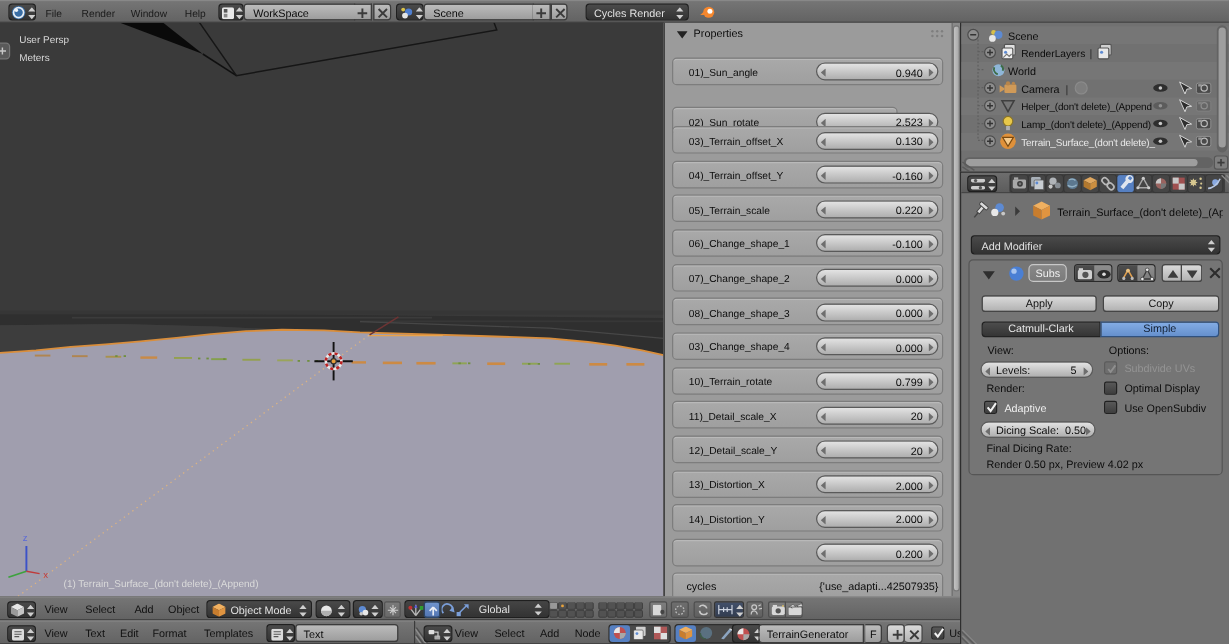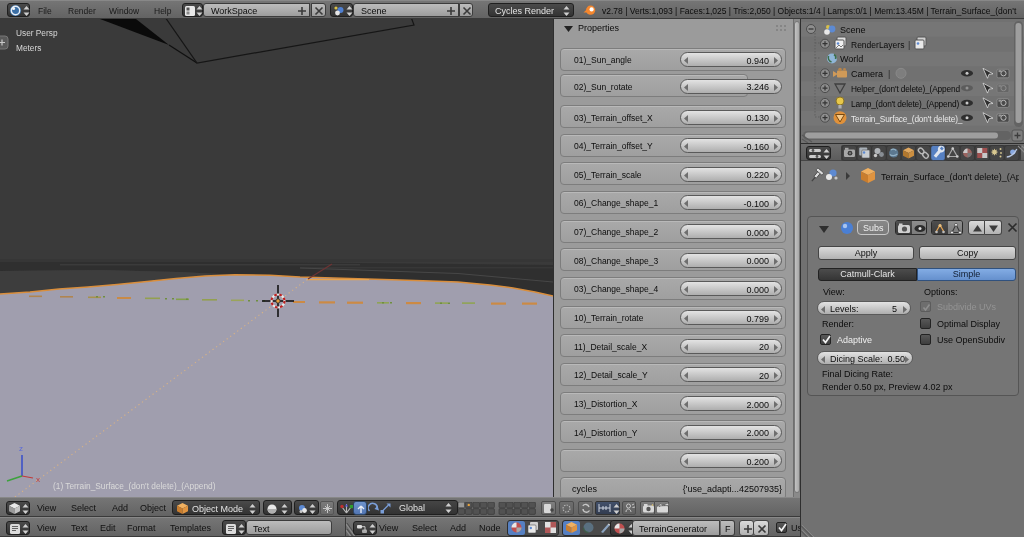--- a/index.html
+++ b/index.html
@@ -106,21 +106,20 @@
       <polygon points="3.5,0 6.5,3.5 0.5,3.5" fill="#cfcfcf"></polygon>
       <polygon points="3.5,10 6.5,6.5 0.5,6.5" fill="#cfcfcf"></polygon>
     </svg>
   </div>
 
   <svg class="abs" style="left:583px;top:3px;" width="14" height="13" viewBox="0 0 14 13">
     <circle cx="7.6" cy="6.2" r="4.6" fill="#f5872e"></circle>
     <circle cx="8.6" cy="5.4" r="2.1" fill="#fff"></circle>
     <path d="M0.5 8.5 L6 3.5 L4 8.5 Z" fill="#f5872e"></path>
   </svg>
-  <span class="abs" style="left:602px;top:5px;font-size:8.5px;color:#0c0c0c;white-space:nowrap;">v2.78 | Verts:1,093 | Faces:1,025 | Tris:2,050 | Objects:1/4 | Lamps:0/1 | Mem:13.45M | Terrain_Surface_(don't</span>
 </div>
 
 <div class="abs" id="vmain" style="left:0;top:19px;width:553px;height:478px;background:#3a3a3a;overflow:hidden;">
 <svg width="553" height="478" viewBox="0 0 553 478">
 
   <polygon points="100,0 136,0 169,26" fill="#0a0a0a"></polygon>
   <polyline points="169,26 197,44" stroke="#101010" stroke-width="1.3" fill="none"></polyline>
   <polyline points="165,-2 197,44 414,6 411,-2" stroke="#161616" stroke-width="1.2" fill="none"></polyline>
 
   <polygon points="0,242 250,243 553,246 553,277 535,273 513,269 490,266 458,263 430,262 400,261 300,258 270,256.3 235,255.8 180,253 100,251 0,252" fill="#2f2f2f"></polygon>
@@ -219,30 +218,30 @@
           <div class="abs pill" style="left:119px;top:3.5px;width:102px;height:15px;">
             <svg class="abs" style="left:3px;top:4px;" width="5" height="7" viewBox="0 0 5 7">
               <polygon points="4,0 4,7 0,3.5" fill="#6e6e6e"></polygon>
             </svg>
             <svg class="abs" style="right:3px;top:4px;" width="5" height="7" viewBox="0 0 5 7">
               <polygon points="1,0 1,7 5,3.5" fill="#6e6e6e"></polygon>
             </svg>
             <span class="abs txt" style="right:12px;top:2.5px;">0.940</span>
           </div>
         </div>
-        <div class="abs" style="left:6px;top:55px;width:188px;height:23px;background:linear-gradient(#a9a9a9,#9f9f9f);border:1px solid #7d7d7d;border-radius:4px;box-shadow:inset 0 1px 0 #b9b9b9;">
+        <div class="abs" style="left:6px;top:70px;width:188px;height:23px;background:linear-gradient(#a9a9a9,#9f9f9f);border:1px solid #7d7d7d;border-radius:4px;box-shadow:inset 0 1px 0 #b9b9b9;">
           <span class="abs" style="left:13px;top:6.5px;font-size:8.5px;color:#0c0c0c;">02)_Sun_rotate</span>
           <div class="abs pill" style="left:119px;top:3.5px;width:102px;height:15px;">
             <svg class="abs" style="left:3px;top:4px;" width="5" height="7" viewBox="0 0 5 7">
               <polygon points="4,0 4,7 0,3.5" fill="#6e6e6e"></polygon>
             </svg>
             <svg class="abs" style="right:3px;top:4px;" width="5" height="7" viewBox="0 0 5 7">
               <polygon points="1,0 1,7 5,3.5" fill="#6e6e6e"></polygon>
             </svg>
-            <span class="abs txt" style="right:12px;top:2.5px;">3.246</span>
+            <span class="abs txt" style="right:12px;top:2.5px;">2.523</span>
           </div>
         </div>
         <div class="abs" style="left:6px;top:86px;width:226px;height:23px;background:linear-gradient(#a9a9a9,#9f9f9f);border:1px solid #7d7d7d;border-radius:4px;box-shadow:inset 0 1px 0 #b9b9b9;">
           <span class="abs" style="left:13px;top:6.5px;font-size:8.5px;color:#0c0c0c;">03)_Terrain_offset_X</span>
           <div class="abs pill" style="left:119px;top:3.5px;width:102px;height:15px;">
             <svg class="abs" style="left:3px;top:4px;" width="5" height="7" viewBox="0 0 5 7">
               <polygon points="4,0 4,7 0,3.5" fill="#6e6e6e"></polygon>
             </svg>
             <svg class="abs" style="right:3px;top:4px;" width="5" height="7" viewBox="0 0 5 7">
               <polygon points="1,0 1,7 5,3.5" fill="#6e6e6e"></polygon>
@@ -912,20 +911,27 @@
         <circle cx="27" cy="11" r="1.6" fill="#c8c8c8"></circle>
     <polygon points="37,5 41,9 37,13" fill="#3a3a3a"></polygon>
     <g transform="translate(52,1)">
           <polygon points="0,3.5 7,0 14,3.5 7,7" fill="#f0b060"></polygon>
           <polygon points="0,3.5 7,7 7,15 0,11.5" fill="#c87d2e"></polygon>
           <polygon points="14,3.5 7,7 7,15 14,11.5" fill="#e09440"></polygon>
         </g>
     <text x="72" y="13" font-size="9" fill="#0c0c0c" font-family="Liberation Sans">Terrain_Surface_(don't delete)_(App...</text>
   </svg>
 
+  <div class="abs dk" style="left:8px;top:52px;width:208px;height:16px;">
+    <span class="abs wtxt" style="left:8px;top:2.5px;">Add Modifier</span>
+    <svg class="abs" style="left:196px;top:3px;" width="7" height="10" viewBox="0 0 7 10">
+      <polygon points="3.5,0 6.5,3.5 0.5,3.5" fill="#cfcfcf"></polygon>
+          <polygon points="3.5,10 6.5,6.5 0.5,6.5" fill="#cfcfcf"></polygon>
+    </svg>
+  </div>
 
   <div class="abs" style="left:6px;top:72px;width:212px;height:180px;background:#757575;border:1px solid #555;border-radius:4px;">
 
     <svg class="abs" style="left:10px;top:8px;" width="12" height="9" viewBox="0 0 12 9">
           <polygon points="1,1 11,1 6,8" fill="#2e2e2e"></polygon>
         </svg>
     <svg class="abs" style="left:32px;top:4px;" width="14" height="14" viewBox="0 0 14 14">
           <circle cx="7" cy="7" r="6" fill="#4a7fd4"></circle>
           <circle cx="5" cy="5" r="2.2" fill="#a8c4ee"></circle>
         </svg>

